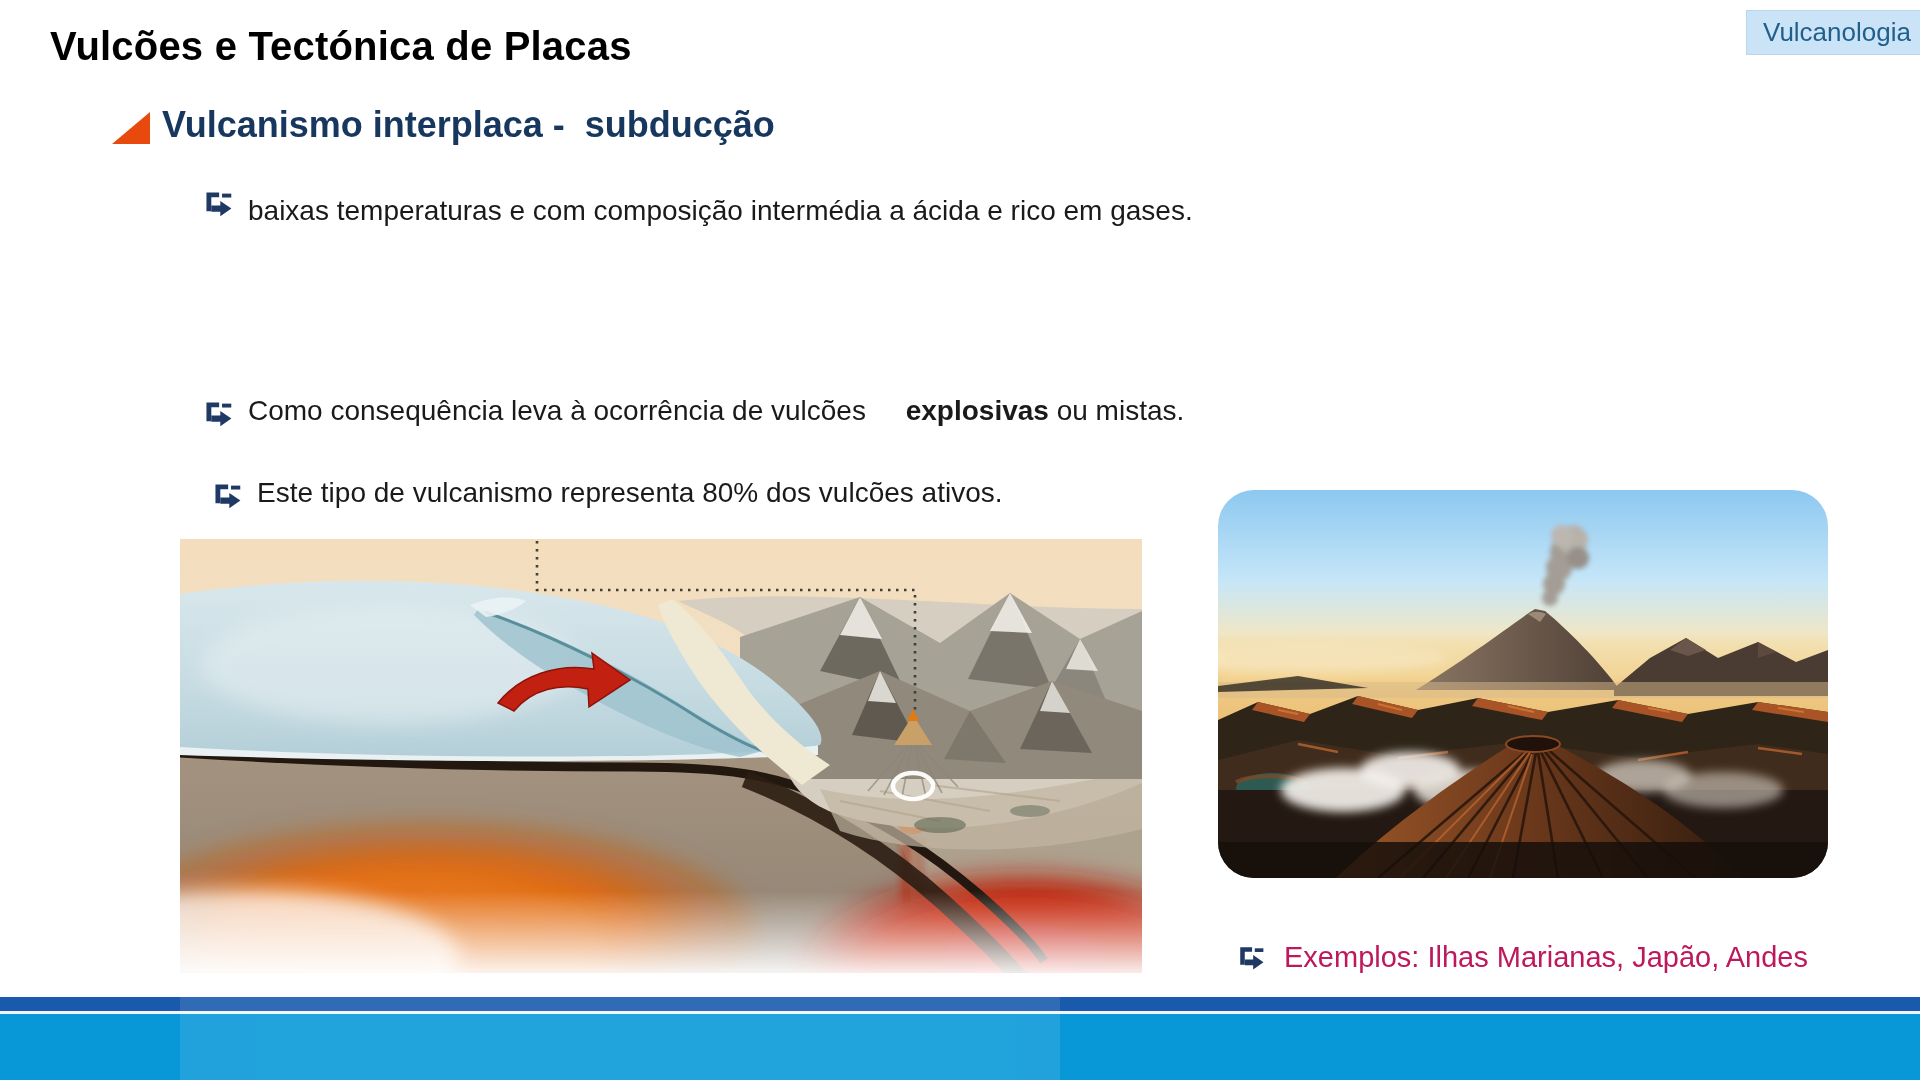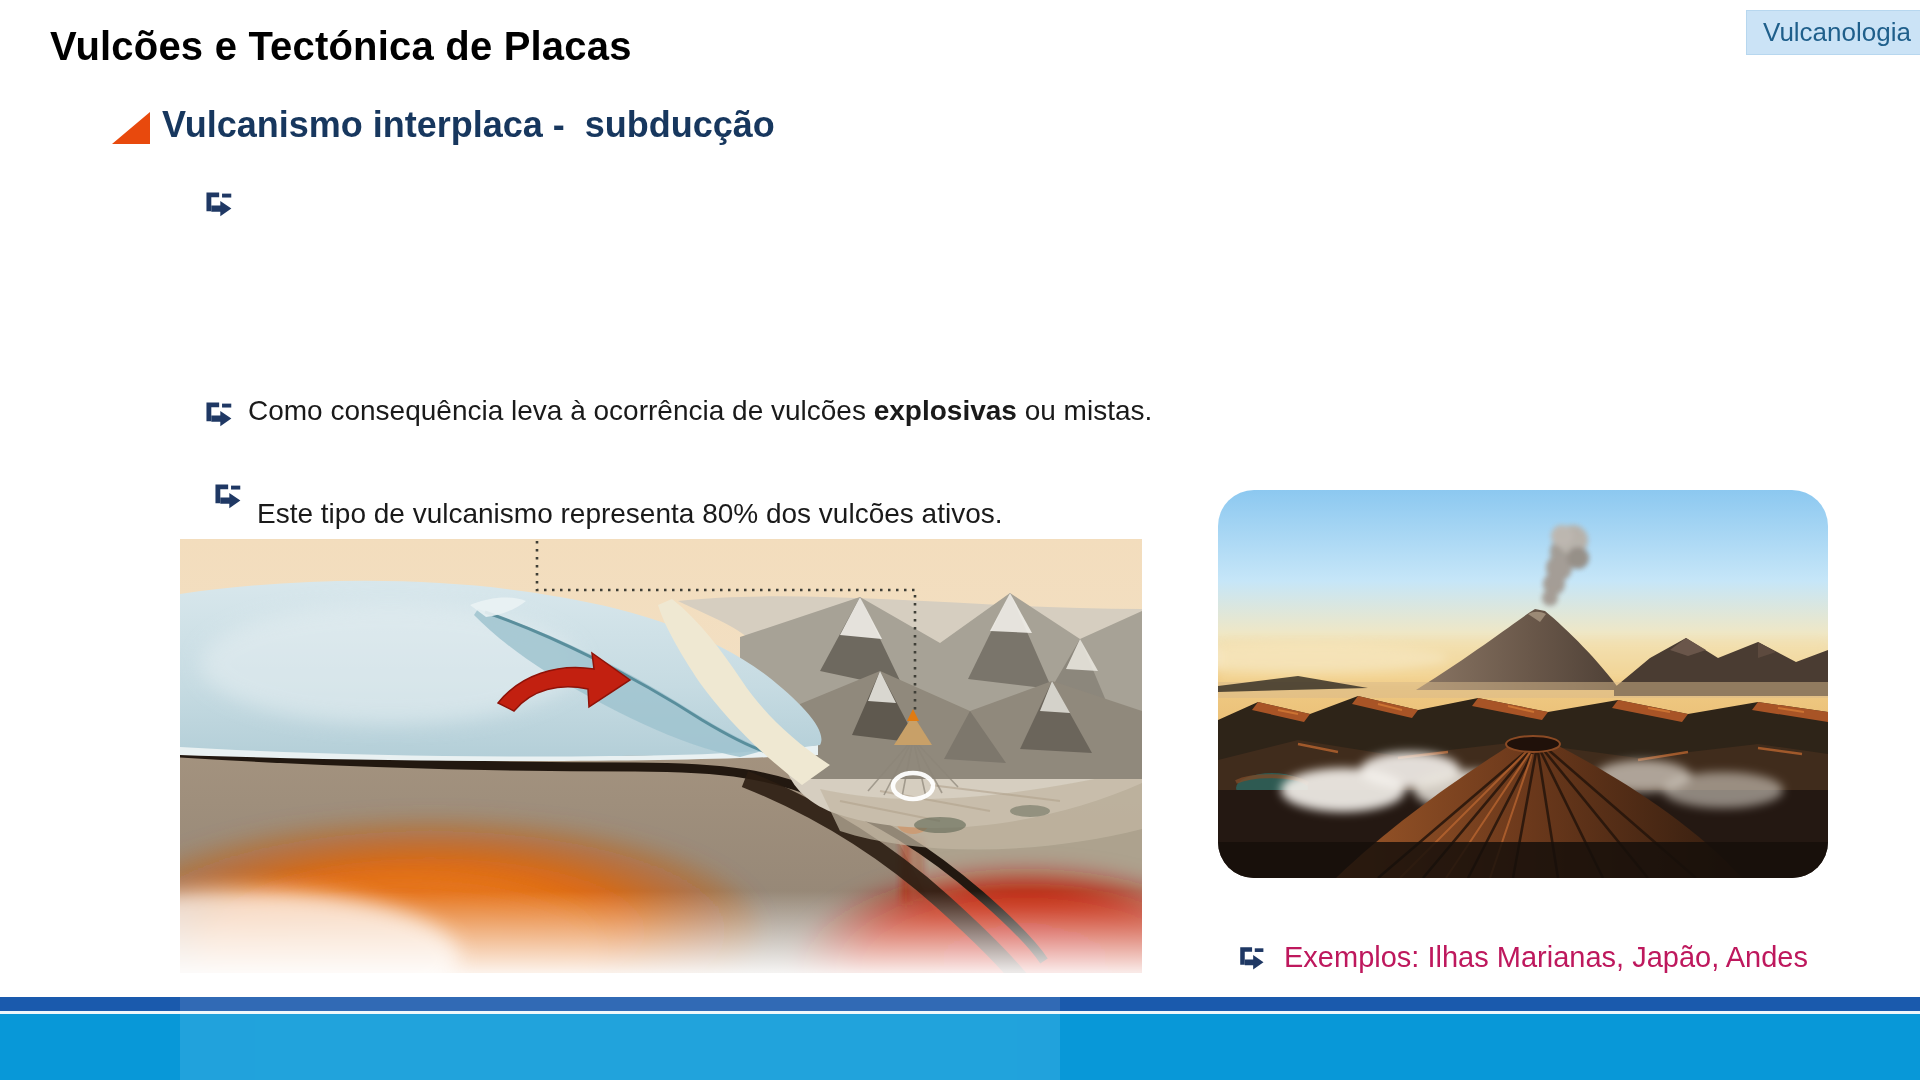--- a/index.html
+++ b/index.html
@@ -30,21 +30,21 @@
 
   
   .marker{width:30px;height:30px;flex:0 0 auto;}
   .b1-block{left:248px;top:178px;width:1572px;font-size:28px;color:#1A1A1A;}
   .b1-line{line-height:66px;text-align:justify;text-align-last:justify;white-space:nowrap;text-align-last:justify;}
   .b1-line.last{text-align:left;text-align-last:left;white-space:normal;}
   .b1-marker{left:203px;top:189px;}
   .b2-marker{left:203px;top:399px;}
   .b2-text{left:248px;top:395px;font-size:28px;color:#1A1A1A;}
   .b3-marker{left:212px;top:481px;}
-  .b3-text{left:257px;top:498px;font-size:28px;color:#1A1A1A;}
+  .b3-text{left:257px;top:477px;font-size:28px;color:#1A1A1A;}
 
   
   .diagram{left:180px;top:539px;width:962px;height:459px;}
   .photo{left:1218px;top:490px;width:610px;height:388px;border-radius:36px;overflow:hidden;}
   .photo svg{display:block;}
 
   
   .ex-marker{left:1237px;top:944px;width:28px;height:28px;}
   .ex-text{left:1284px;top:941px;font-size:29px;color:#be185d;}
 
@@ -77,26 +77,27 @@
   <svg class="tri" viewBox="0 0 38 32">
     <polygon points="0,32 38,32 38,0" fill="#E8490D"></polygon>
   </svg>
   <div class="section-heading">Vulcanismo interplaca -  subducção</div>
 </div>
 
 <svg class="abs marker b1-marker">
     <use href="#marker-glyph"></use>
   </svg>
 <div class="abs b1-block">
+  <div class="b1-line last">baixas temperaturas e com composição intermédia a ácida e rico em gases.</div>
 </div>
 
 <svg class="abs marker b2-marker">
     <use href="#marker-glyph"></use>
   </svg>
-<div class="abs b2-text"><span>Como consequência leva à ocorrência de vulcões </span><span style="font-weight: 700;">explosivas</span><span> ou </span><span style="font-weight: 400;">mistas</span><span>.</span></div>
+<div class="abs b2-text"><span>Como consequência leva à ocorrência de vulcões </span><span style="font-weight: 700; margin-left: 32px;">explosivas</span><span> ou </span><span style="font-weight: 400;">mistas</span><span>.</span></div>
 
 <svg class="abs marker b3-marker">
     <use href="#marker-glyph"></use>
   </svg>
 <div class="abs b3-text">Este tipo de vulcanismo representa 80% dos vulcões ativos.</div>
 
 <div class="abs diagram">
 <svg width="962" height="459" viewBox="0 0 962 459">
   <defs>
     <linearGradient id="sky" x1="0" y1="0" x2="0" y2="1">

